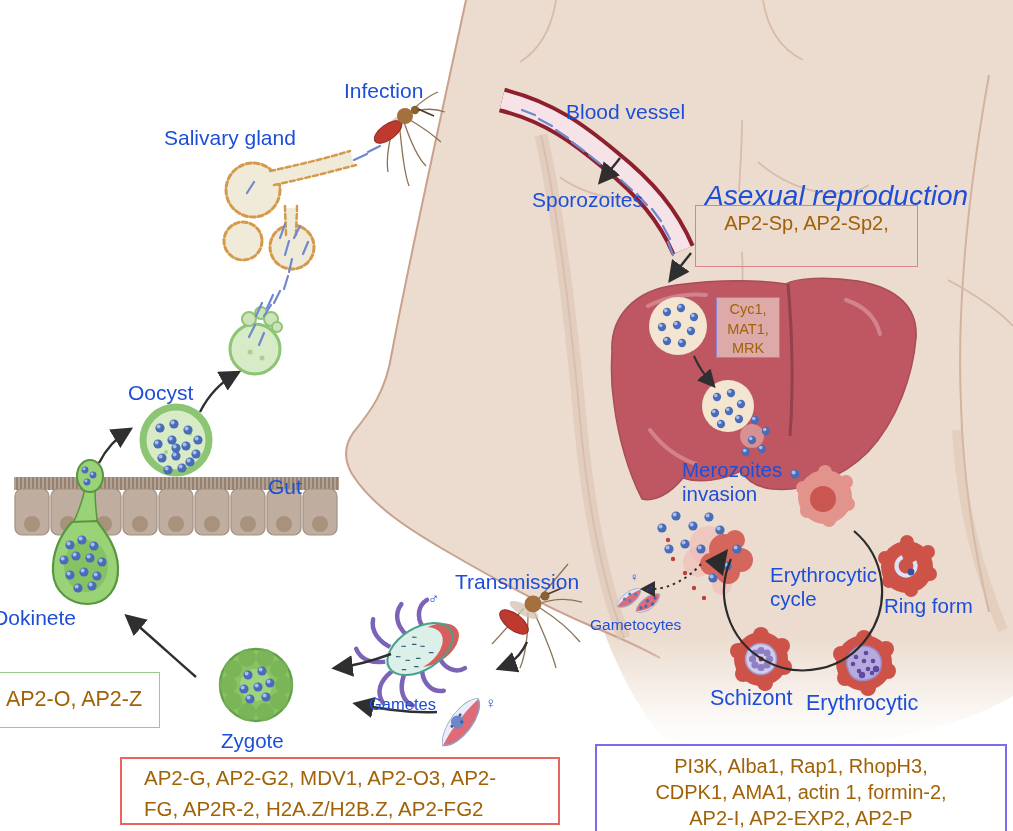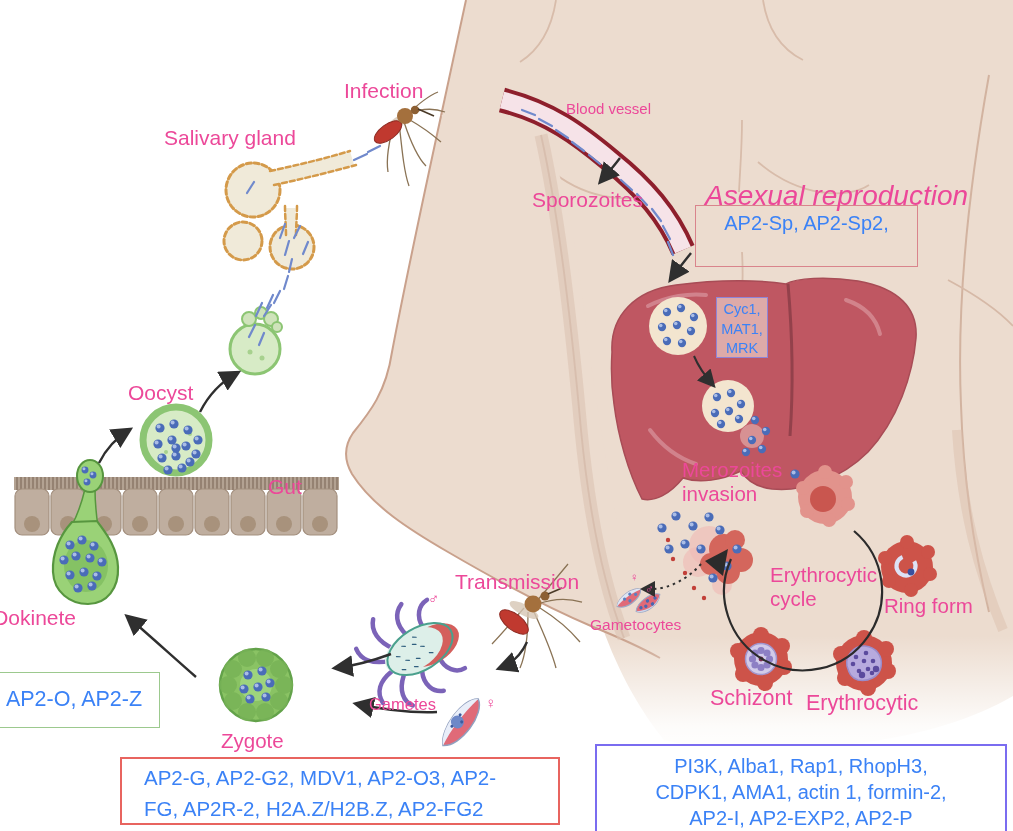--- a/index.html
+++ b/index.html
@@ -1,24 +1,24 @@
 <!DOCTYPE html>
 <html><head>
 <meta charset="utf-8">
 <style>
   html,body{margin:0;padding:0;background:#fff;}
   #canvas{position:relative;width:1013px;height:831px;overflow:hidden;background:#fff;
           font-family:"Liberation Sans",sans-serif;}
   #art{position:absolute;left:0;top:0;z-index:1;}
-  .lbl{position:absolute;z-index:3;color:#ec4899;white-space:nowrap;line-height:1.15;}
-  .gbox{position:absolute;z-index:2;box-sizing:border-box;color:#3b82f6;}
+  .lbl{position:absolute;z-index:3;color:#1d4ed8;white-space:nowrap;line-height:1.15;}
+  .gbox{position:absolute;z-index:2;box-sizing:border-box;color:#a16207;}
   .gbox .ln{white-space:nowrap;}
   #box-sporozoite{left:695px;top:205px;width:223px;height:62px;border:1.5px solid #d9848c;
     text-align:center;font-size:20px;line-height:27px;padding-top:4px;}
-  #box-liver{left:716px;top:297px;width:52px;height:61px;border:1.5px solid #8f84d8;
+  #box-liver{left:716px;top:297px;width:64px;height:61px;border:1.5px solid #8f84d8;
     background:rgba(246,238,227,.55);text-align:center;font-size:14.5px;line-height:19.5px;padding-top:2px;}
   #box-ookinete{left:-12px;top:672px;width:172px;height:56px;border:1.5px solid #9cc98e;
     background:#fff;text-align:center;font-size:21.5px;line-height:53px;}
   #box-gametocyte{left:120px;top:757px;width:440px;height:68px;border:2px solid #e8645f;
     background:#fff;font-size:20.5px;line-height:31px;padding:3px 0 0 22px;}
   #box-bloodstage{left:595px;top:744px;width:412px;height:90px;border:2px solid #7a6cf0;
     background:#fff;text-align:center;font-size:20px;line-height:26px;padding-top:7px;}
 </style>
 </head>
 <body>
@@ -486,21 +486,21 @@
     <polygon points="705,561 728,549 723,576" fill="#2b2b2b"></polygon>
   </g>
   <g>
     <path d="M 701,564 C 688,579 670,588 654,589" fill="none" stroke="#2f2f2f" stroke-width="2" stroke-dasharray="2.5 4"></path>
     <polygon points="640,589 655,581 655,597" fill="#2f2f2f"></polygon>
   </g>
 </svg>
 
 <div class="lbl" style="left:344px;top:79px;font-size:21px;">Infection</div>
 <div class="lbl" style="left:164px;top:126px;font-size:21px;">Salivary gland</div>
-<div class="lbl" style="left:566px;top:100px;font-size:15px;">Blood vessel</div>
+<div class="lbl" style="left:566px;top:100px;font-size:21px;">Blood vessel</div>
 <div class="lbl" style="left:532px;top:188px;font-size:21px;">Sporozoites</div>
 <div class="lbl" style="left:705px;top:180px;font-size:28px;font-style:italic;">Asexual reproduction</div>
 <div class="lbl" style="left:128px;top:381px;font-size:21px;text-align:right;">Oocyst</div>
 <div class="lbl" style="left:268px;top:459px;font-size:21px;margin-top:16px;">Gut</div>
 <div class="lbl" style="left:-8px;top:606px;font-size:21px;">Ookinete</div>
 <div class="lbl" style="left:221px;top:729px;font-size:20.5px;">Zygote</div>
 <div class="lbl" style="left:455px;top:570px;font-size:21px;">Transmission</div>
 <div class="lbl" style="left:369px;top:695px;font-size:16.5px;">Gametes</div>
 <div class="lbl" style="left:590px;top:616px;font-size:15.5px;">Gametocytes</div>
 <div class="lbl" style="left:682px;top:458px;font-size:20.5px;">

